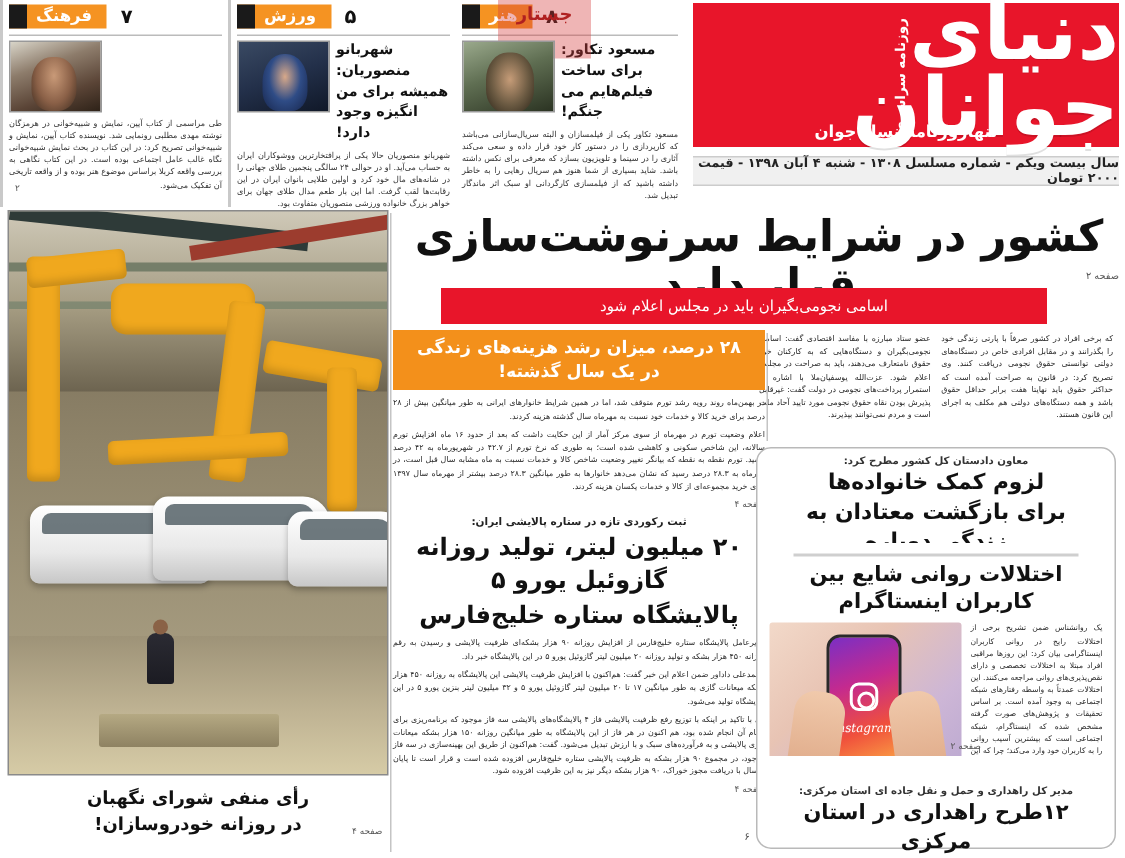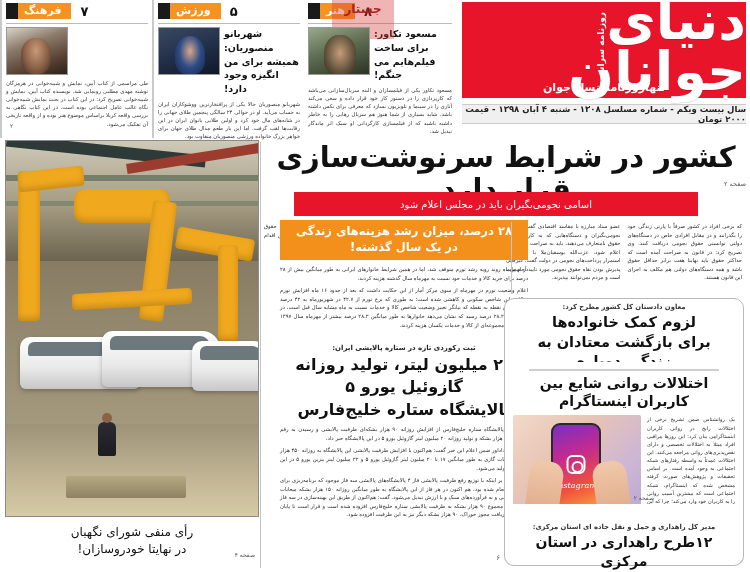--- a/index.html
+++ b/index.html
@@ -176,29 +176,29 @@
   .mp-pallet {
     position: absolute; bottom: 18px; left: 60px; width: 120px; height: 22px;
     background: linear-gradient(180deg,#b5a983 0%,#8e8262 100%); border-radius: 2px;
   }
 
   .photo-caption {
     position: absolute; top: 520px; left: 5px; width: 254px; height: 46px;
     text-align: center; padding-top: 4px;
   }
   .photo-caption .cap-line {
-    font-size: 12px; font-weight: normal; color: #111; line-height: 1.45;
+    font-size: 12px; font-weight: bold; color: #111; line-height: 1.45;
   }
   .cap-pageref {
     position: absolute; right: 4px; bottom: 8px; font-size: 6px; color: #555;
   }
 
   
   .mid-col {
-    position: absolute; top: 220px; left: 262px; width: 248px; height: 348px; margin-left: 18px;
+    position: absolute; top: 220px; left: 262px; width: 248px; height: 348px;
   }
   .body-cols {
     display: flex; flex-direction: row-reverse; gap: 7px; direction: rtl;
   }
   .body-col { flex: 1; }
   .body-text {
     font-size: 5.3px; line-height: 1.62; color: #2a2a2a; text-align: justify;
     margin-bottom: 4px;
   }
   .pageref { font-size: 6px; color: #555; margin: 1px 0 4px 0; }
@@ -394,21 +394,21 @@
     </div>
     <div class="car" style="top:200px;left:186px;width:80px;height:50px;">
       <div class="car-win"></div>
     </div>
     <div class="mp-pallet"></div>
     <div class="mp-worker"></div>
   </div>
 
   <div class="photo-caption">
     <div class="cap-line">رأی منفی شورای نگهبان</div>
-    <div class="cap-line">در نهایتا خودروسازان!</div>
+    <div class="cap-line">در روزانه خودروسازان!</div>
     <div class="cap-pageref">صفحه ۴</div>
   </div>
 
   <div class="mid-col">
 
     <div class="orange-box">
       <div>۲۸ درصد، میزان رشد هزینه‌های زندگی</div>
       <div>در یک سال گذشته!</div>
     </div>
 

